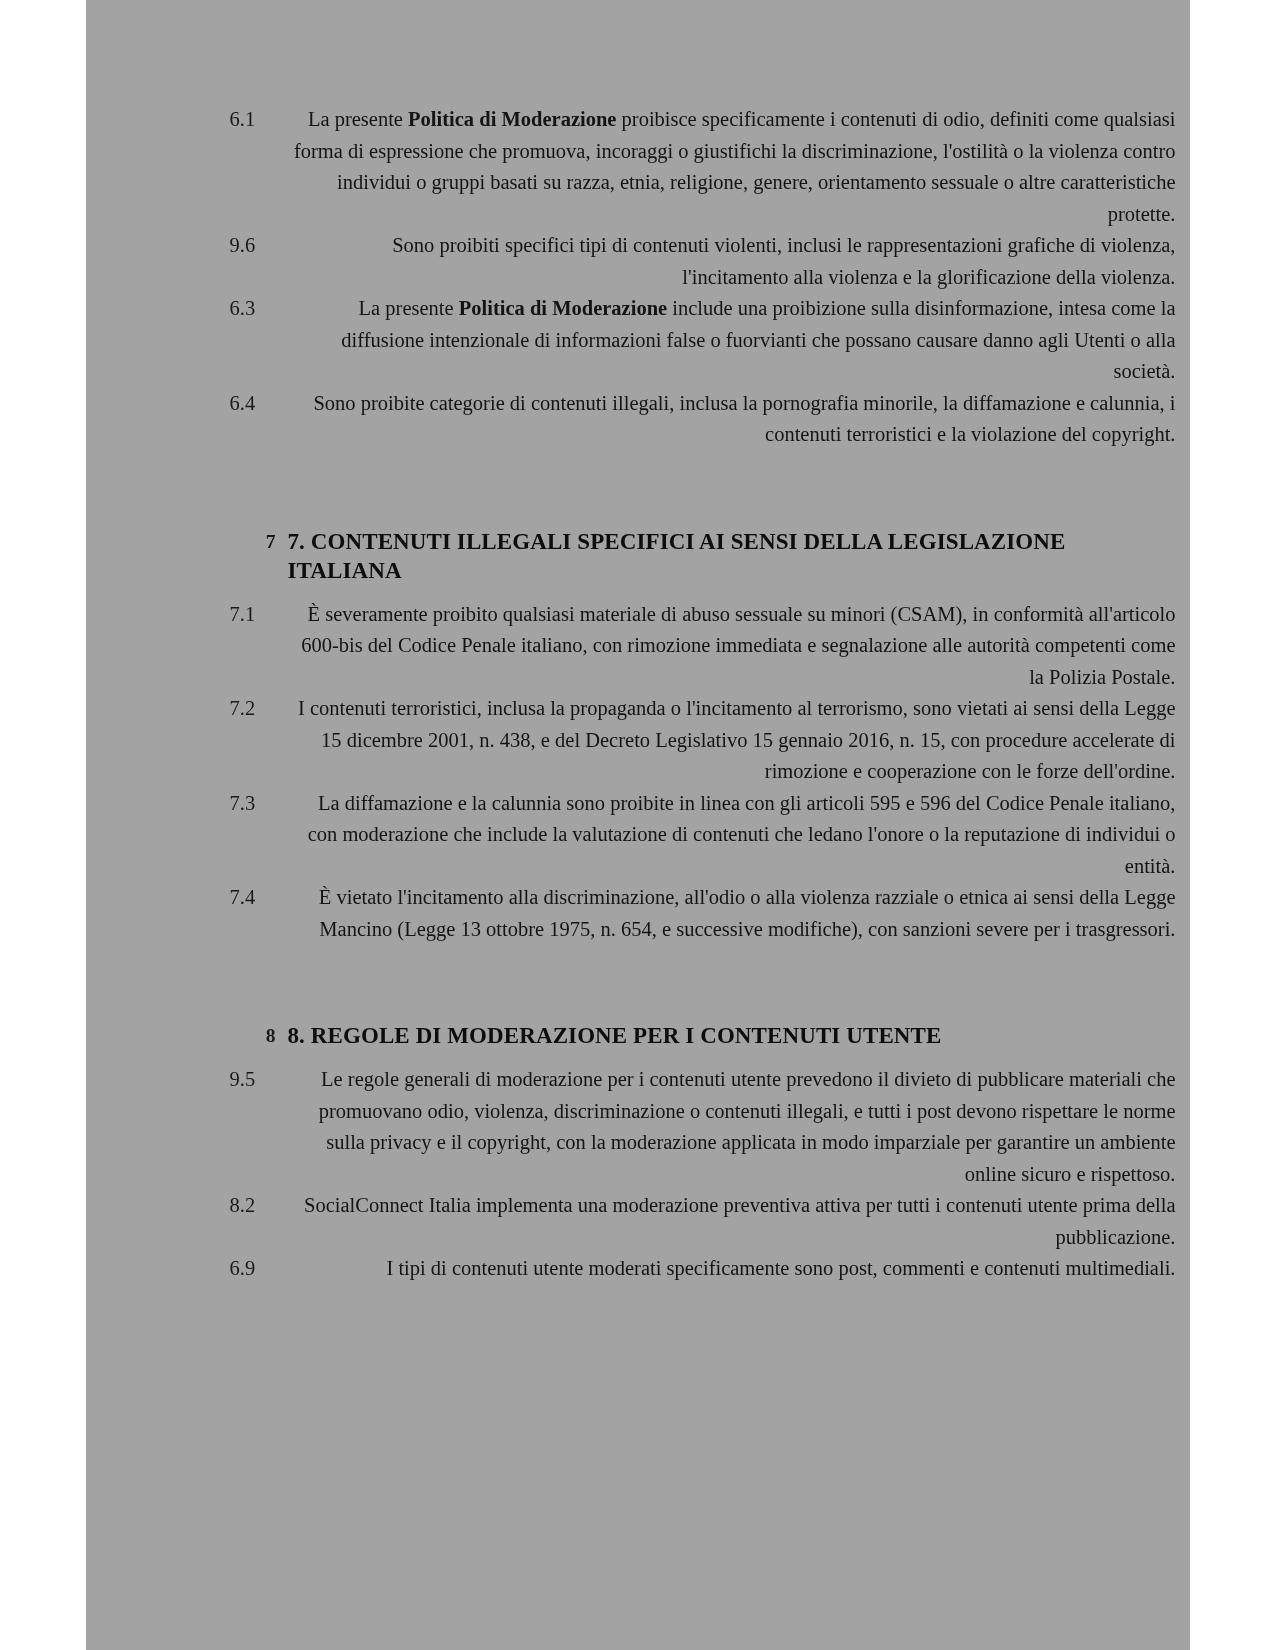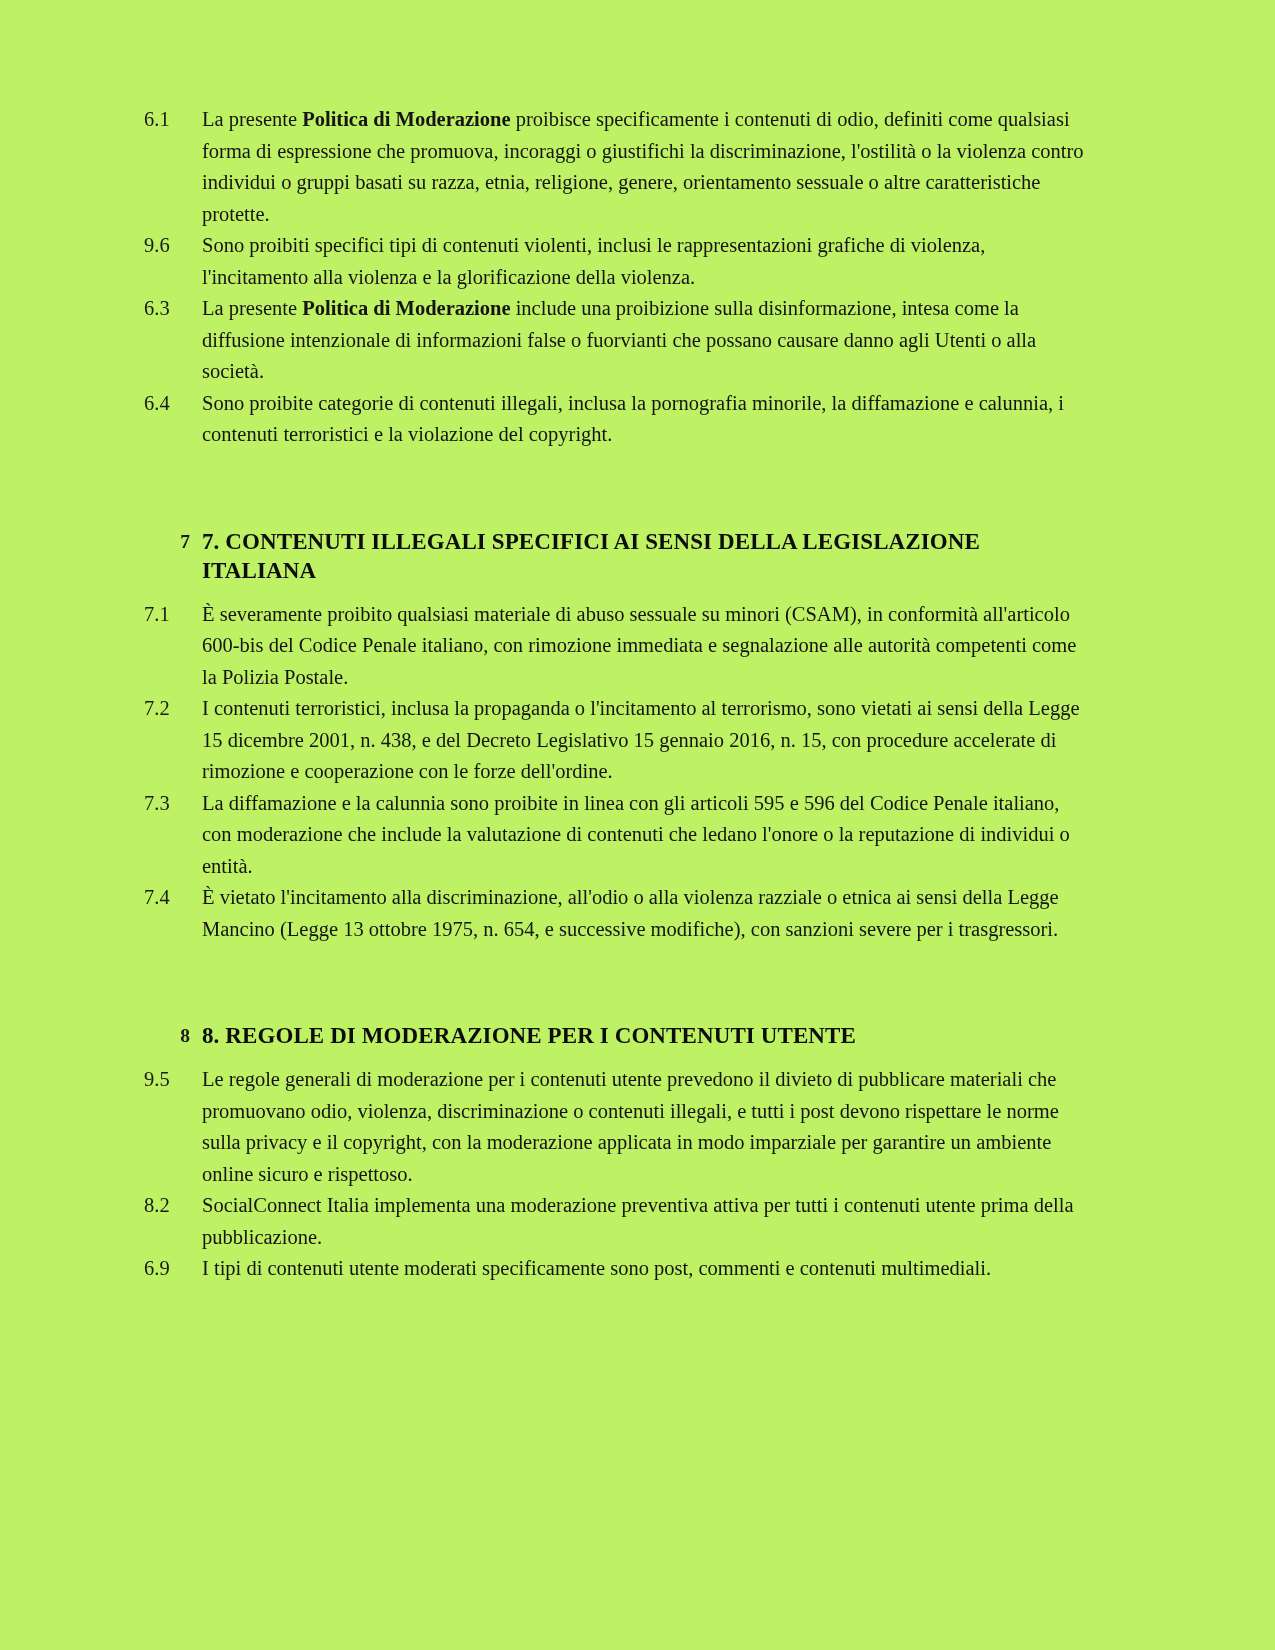--- a/index.html
+++ b/index.html
@@ -8,24 +8,24 @@
     padding: 0;
     background: #ffffff;
   }
   body {
     font-family: "Liberation Serif", "DejaVu Serif", serif;
     color: #000000;
     -webkit-font-smoothing: antialiased;
   }
   .page {
     position: relative;
-    width: 1275px;
+    width: 1104px;
     height: 1650px;
     margin: 0 auto;
-    background: #bef264;
+    background: #a3a3a3;
     box-sizing: border-box;
     padding: 104px 185px 100px 138px;
     overflow: hidden;
   }
   .doc-body {
     width: 952px;
   }
 
   
   .clause {
@@ -42,21 +42,21 @@
     font-size: 20.5px;
     line-height: 31.5px;
     color: #1a1a1a;
     white-space: nowrap;
   }
   .clause-text {
     flex: 1 1 auto;
     font-size: 20.5px;
     line-height: 31.5px;
     color: #141414;
-    text-align: left;
+    text-align: right;
     hyphens: none;
   }
   .clause-text b,
   .clause-text strong {
     font-weight: bold;
   }
 
   
   .section-head {
     display: flex;

